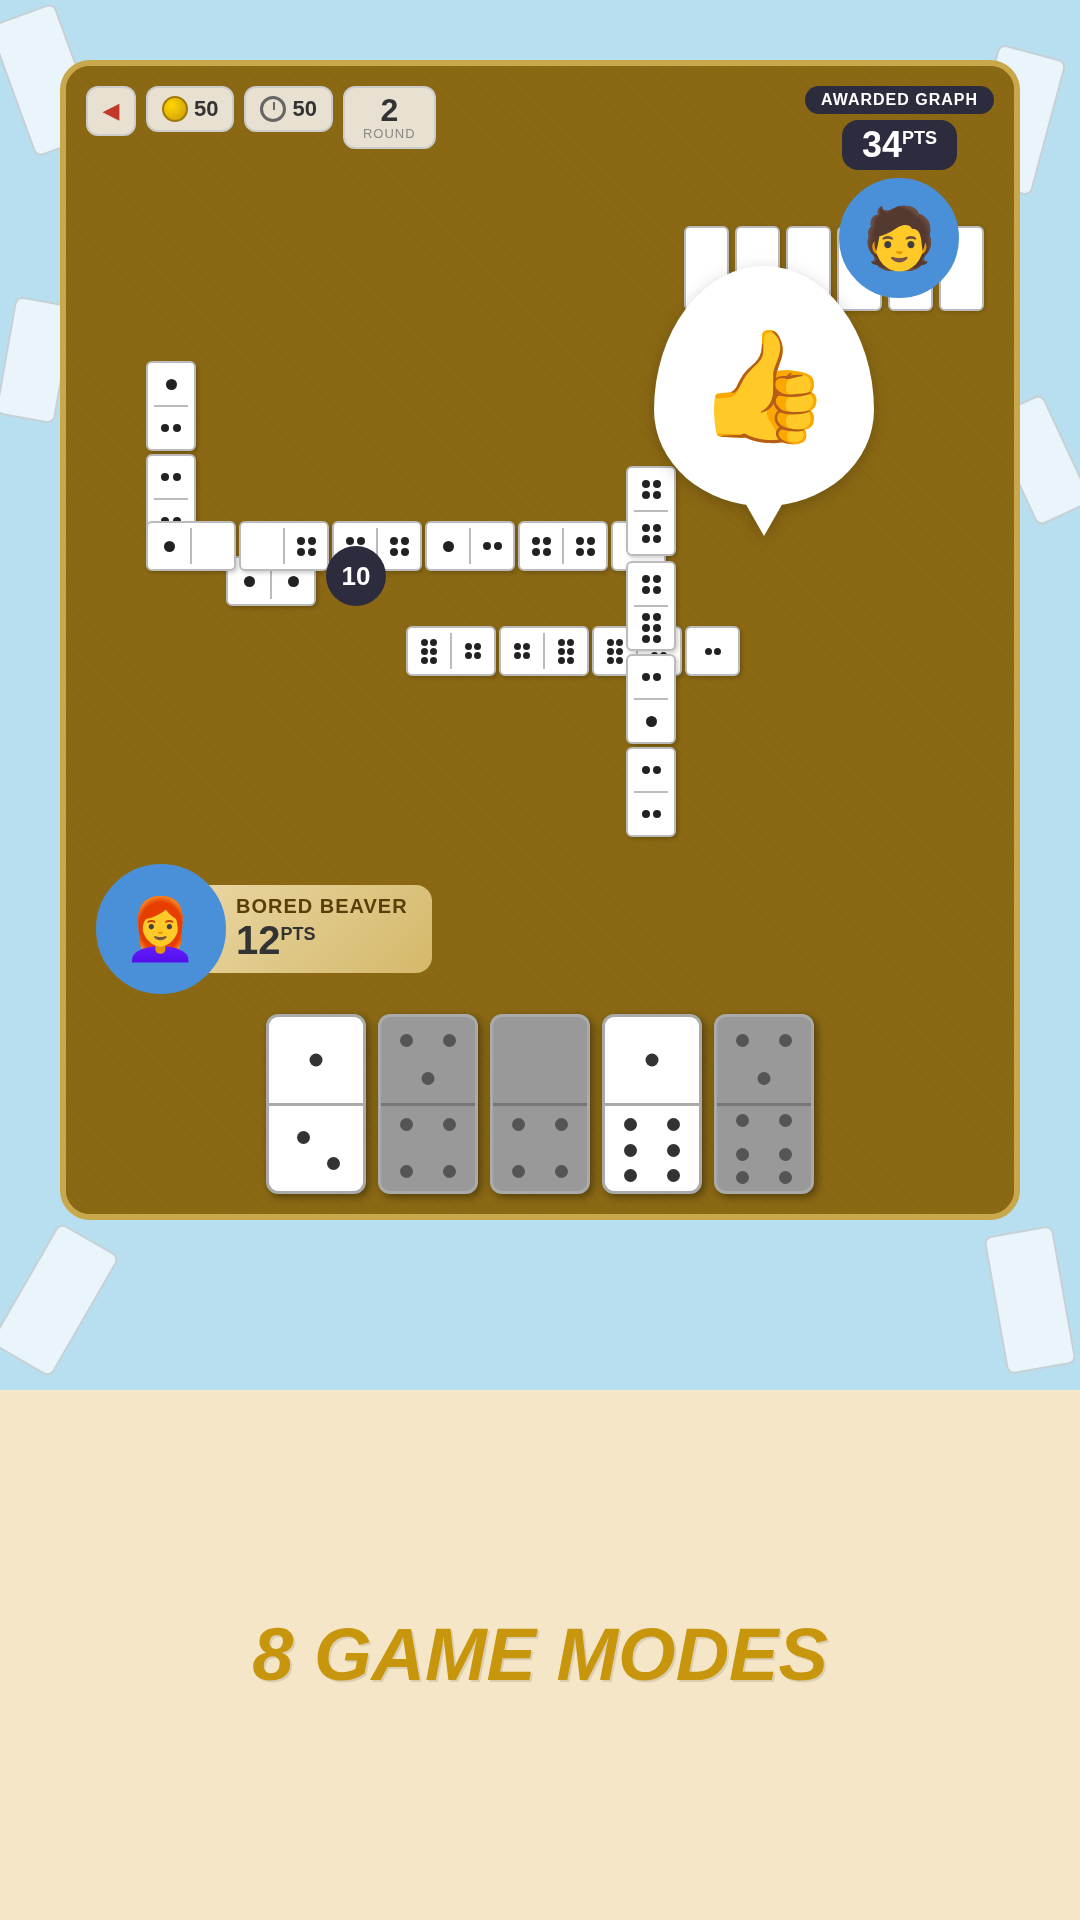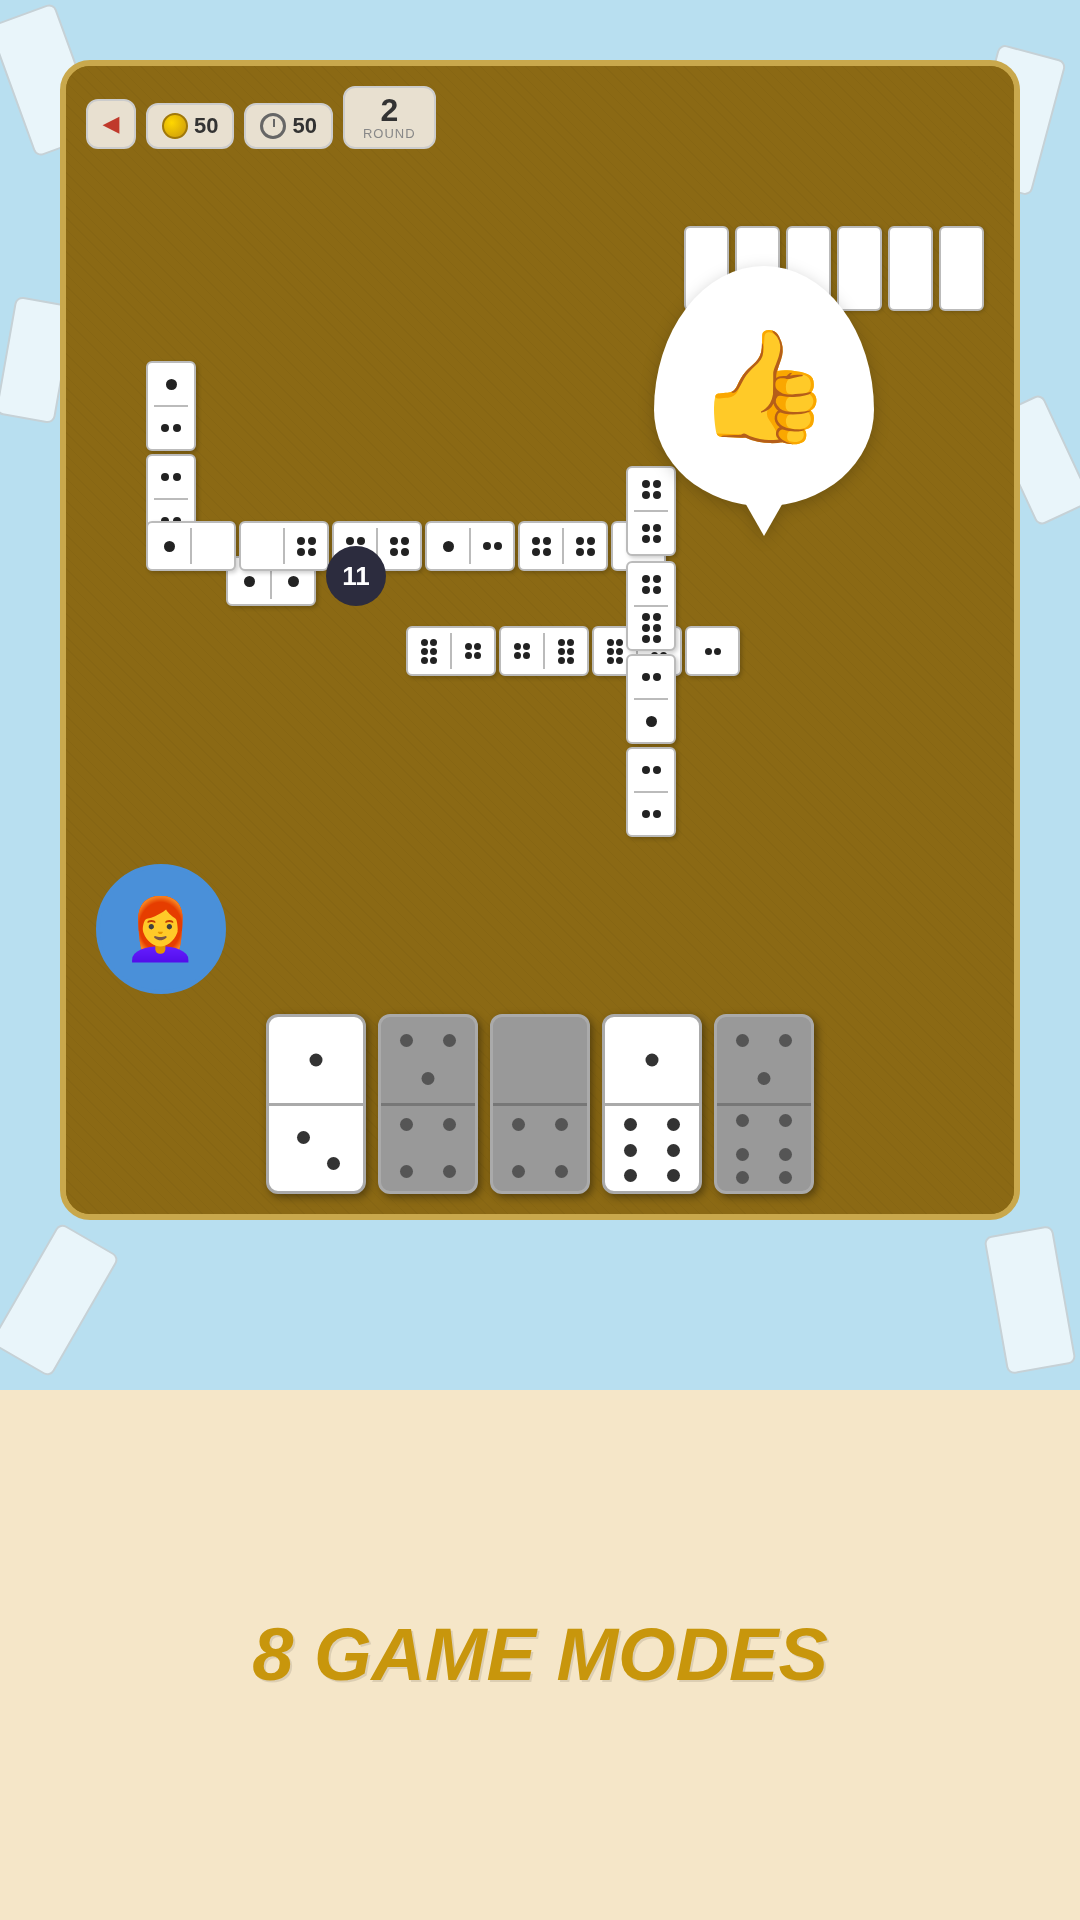--- a/index.html
+++ b/index.html
@@ -47,21 +47,21 @@
       ),
       #8B6914;
     }
 
     
     .top-bar {
       position: absolute;
       top: 20px;
       left: 20px;
       display: flex;
-      align-items: flex-end;
+      align-items: flex-start;
       gap: 10px;
       z-index: 10;
     }
 
     .back-btn {
       width: 50px;
       height: 50px;
       background: #e8e0d0;
       border-radius: 12px;
       display: flex;
@@ -405,20 +405,27 @@
       <div class="stat-box">
         <div class="timer-icon"></div>
         <span>50</span>
       </div>
       <div class="round-box">
         <div class="round-num">2</div>
         <div class="round-label">ROUND</div>
       </div>
     </div>
 
+    <div class="opponent-info">
+      <div class="awarded-badge">AWARDED GRAPH</div>
+      <div class="pts-badge">
+        <span>34</span><sup>PTS</sup>
+      </div>
+      <div class="avatar">🧑</div>
+    </div>
 
     <div class="opp-row">
       <div class="opp-piece"></div>
       <div class="opp-piece"></div>
       <div class="opp-piece"></div>
       <div class="opp-piece"></div>
       <div class="opp-piece"></div>
       <div class="opp-piece"></div>
     </div>
 
@@ -689,24 +696,30 @@
         <div style="height:2px;background:#bbb;margin:0 6px;"></div>
         <div style="flex:1;display:flex;align-items:center;justify-content:center;">
           <div style="display:grid;grid-template-columns:1fr 1fr;gap:3px;padding:4px;">
             <div style="width:8px;height:8px;background:#222;border-radius:50%;"></div>
             <div style="width:8px;height:8px;background:#222;border-radius:50%;"></div>
           </div>
         </div>
       </div>
     </div>
 
-    <div class="number-badge">11</div>
+    <div class="number-badge">10</div>
 
     <div class="score-badge">
       <div class="player-avatar">👩‍🦰</div>
+      <div class="score-info">
+        <div class="player-name">BORED BEAVER</div>
+        <div class="player-score">
+          <span>12</span><sup>PTS</sup>
+        </div>
+      </div>
     </div>
 
     <div class="player-hand">
 
       <div class="hand-domino white-piece">
         <div class="hand-half" style="flex:1;position:relative;display:flex;align-items:center;justify-content:center;">
           <div style="width:13px;height:13px;background:#333;border-radius:50%;position:absolute;top:50%;left:50%;transform:translate(-50%,-50%);"></div>
         </div>
         <div class="divider-line"></div>
         <div class="hand-half" style="flex:1;position:relative;display:flex;align-items:center;justify-content:center;">

